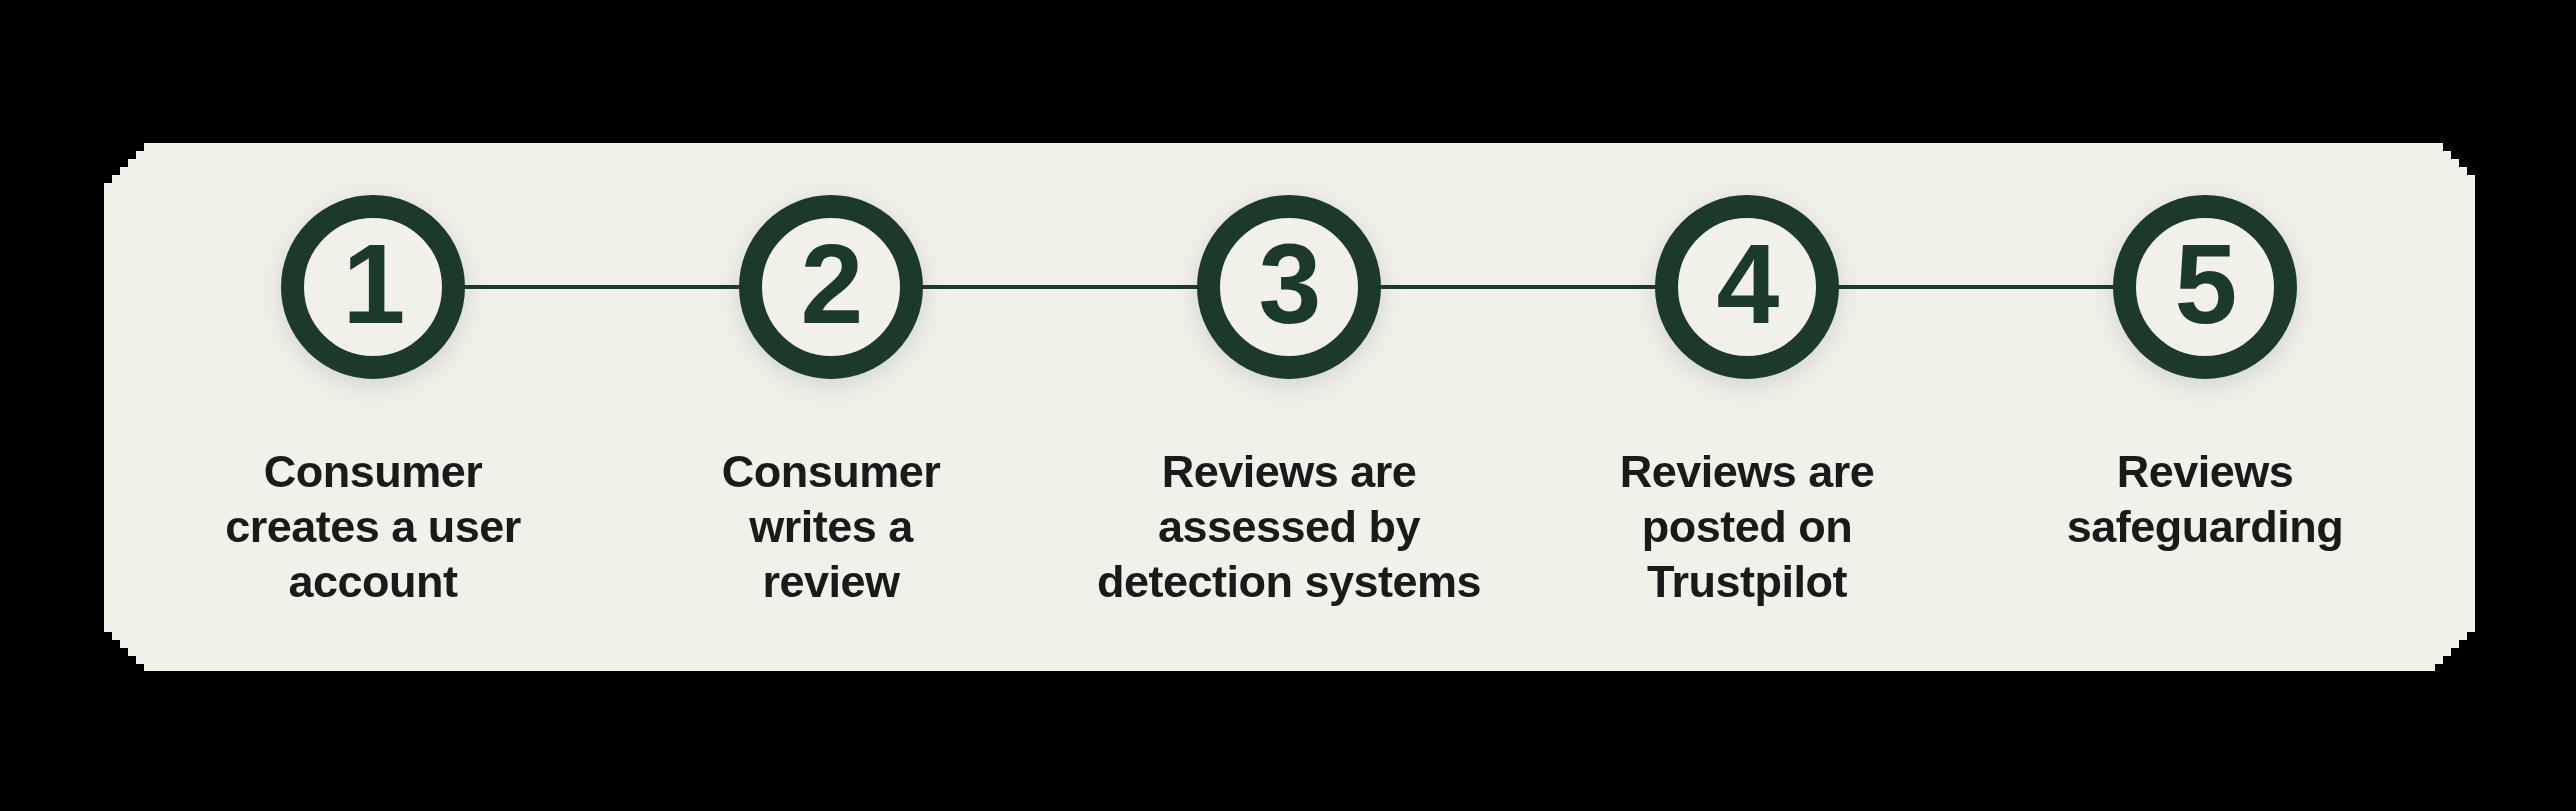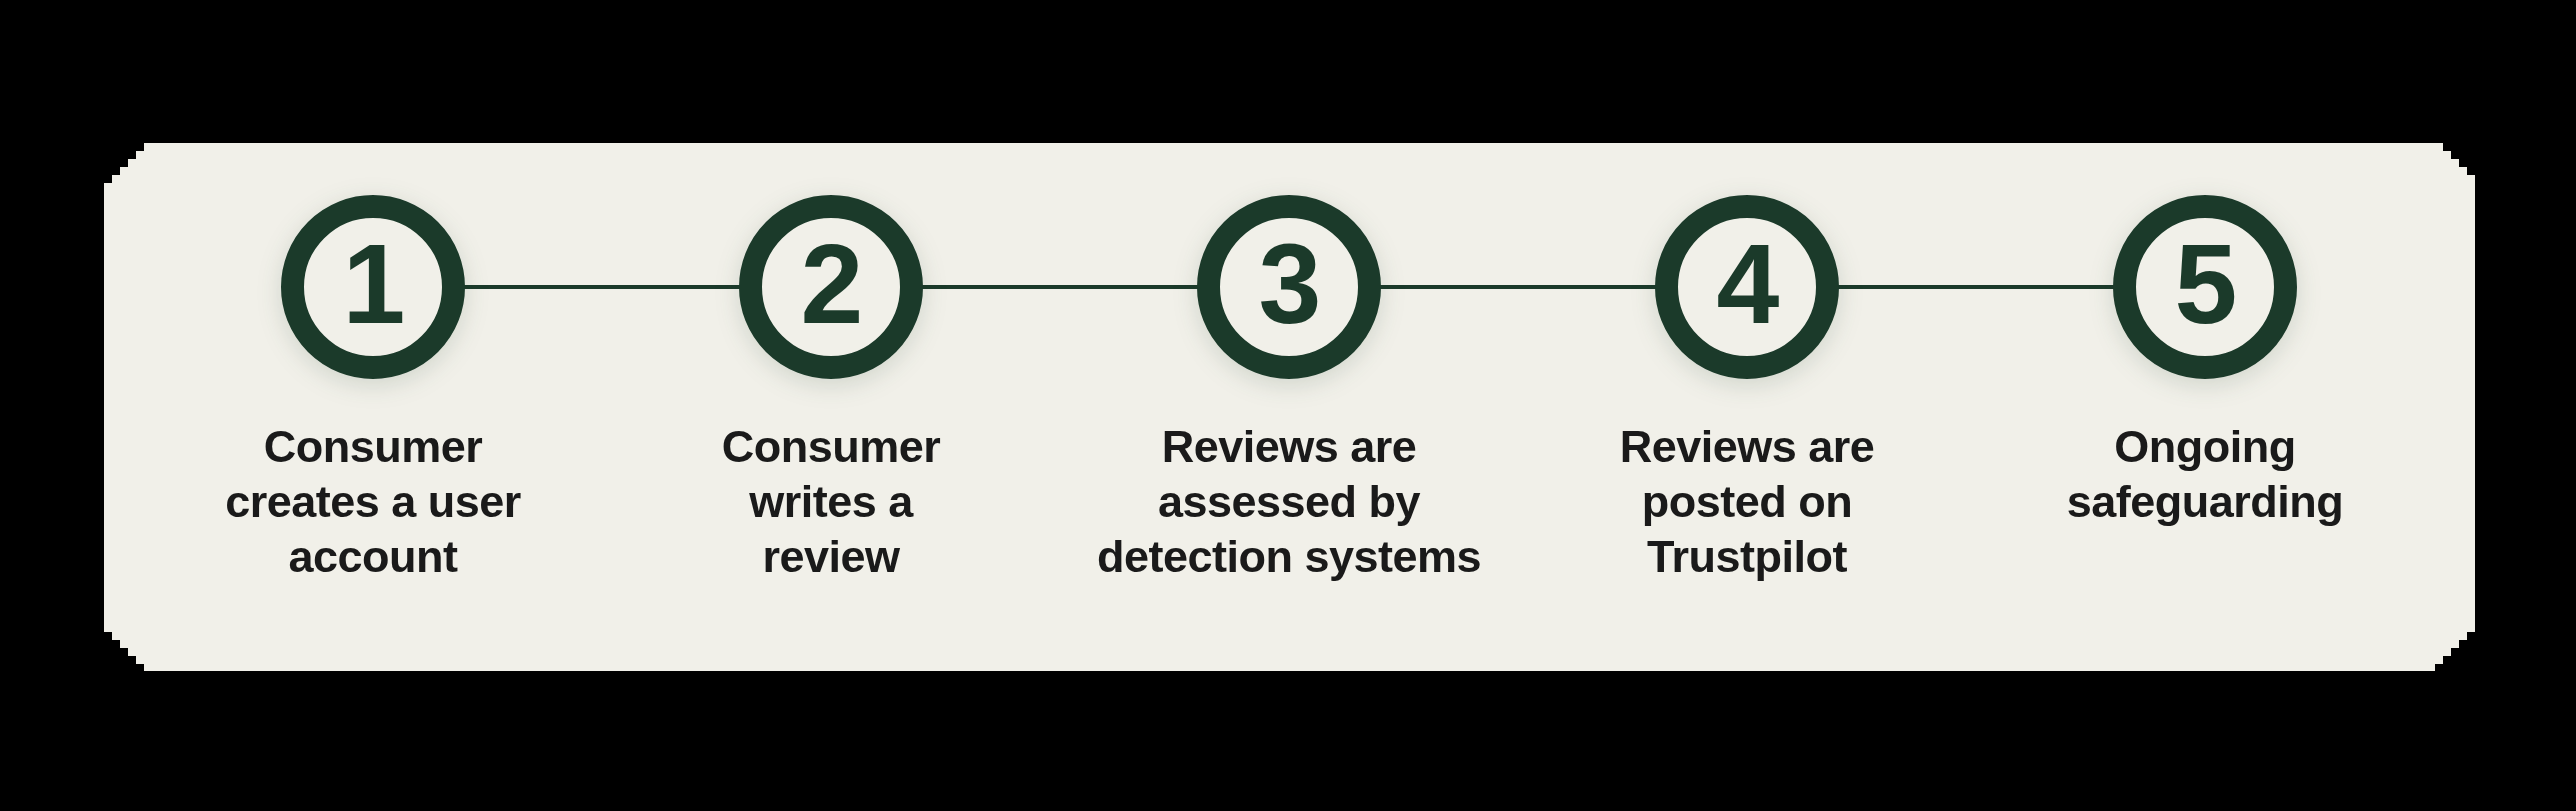--- a/index.html
+++ b/index.html
@@ -73,21 +73,21 @@
   }
   .num {
     font-size: 113px;
     font-weight: 700;
     color: #1B3A2A;
     line-height: 1;
     transform: translateY(-3px);
     letter-spacing: -2px;
   }
   .label {
-    margin-top: 40px;
+    margin-top: 65px;
     font-size: 45px;
     font-weight: 600;
     line-height: 55px;
     color: #1A1A1A;
     letter-spacing: -0.5px;
     white-space: pre-line;
   }
 </style>
 </head>
 <body>
@@ -129,19 +129,19 @@
     </div>
     <div class="label">Reviews are
 posted on
 Trustpilot</div>
   </div>
 
   <div class="step" style="left: 1874px;">
     <div class="badge">
       <span class="num">5</span>
     </div>
-    <div class="label">Ongoing
+    <div class="label">Reviews
 safeguarding</div>
   </div>
 </div>
   </div>
 </div>
 
 
 </body></html>

